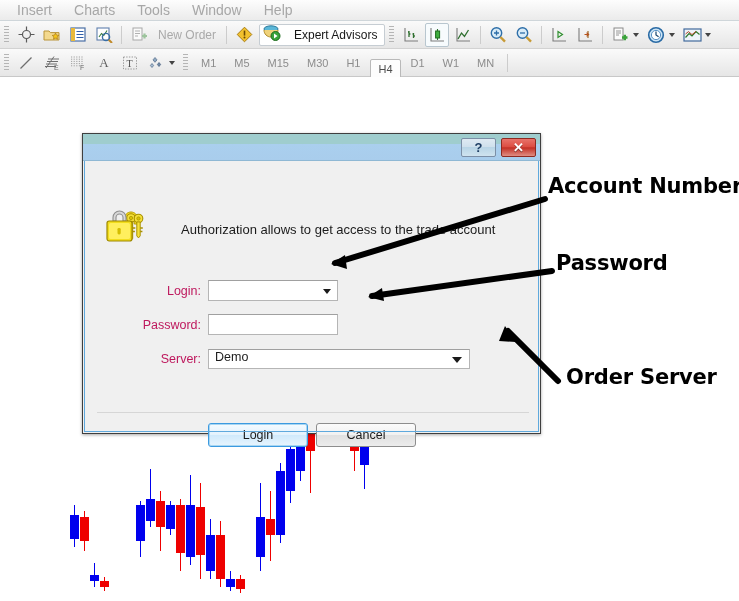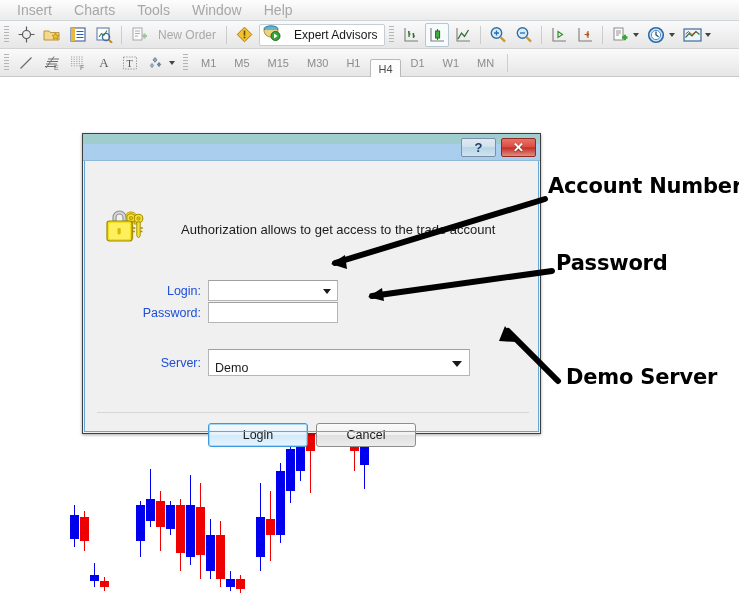--- a/index.html
+++ b/index.html
@@ -112,29 +112,29 @@
   #dlg-body { position:absolute; left:1px; top:28px; right:1px; bottom:1px; background:#f0f0f0; }
 
   #lock-icon { position:absolute; left:17px; top:44px; width:50px; height:44px; }
 
   #headline {
     position:absolute; left:97px; top:60px; width:330px;
     font-size:13px; color:#1b1b1b;
   }
 
   .frow { position:absolute; display:flex; align-items:center; }
-  .flabel { font-size:12.5px; color:#1d4ed8; text-align:right; width:92px; margin-right:7px; }
+  .flabel { font-size:12.5px; color:#be185d; text-align:right; width:92px; margin-right:7px; }
   .ftext {
     height:21px; background:#ffffff; border:1px solid #b5b5b5;
     border-top-color:#a0a0a0; font-size:12.5px; color:#1b1b1b;
     padding:2px 5px; outline:none; width:130px;
   }
   .fcombo {
-    height:27px; background:#ffffff; border:1px solid #b5b5b5;
-    border-top-color:#a0a0a0; position:relative; display:flex; align-items:flex-end;
+    height:20px; background:#ffffff; border:1px solid #b5b5b5;
+    border-top-color:#a0a0a0; position:relative; display:flex; align-items:flex-start;
   }
   .fcombo .val { font-size:12.5px; color:#1b1b1b; padding-left:6px; }
   .combo-arrow {
     position:absolute; right:7px; top:50%; margin-top:-2px;
     width:0;height:0;border-left:5px solid transparent;border-right:5px solid transparent;
     border-top:6px solid #1a1a1a;
   }
   .mini-arrow {
     position:absolute; right:7px; top:50%; margin-top:-2px;
     width:0;height:0;border-left:4.5px solid transparent;border-right:4.5px solid transparent;
@@ -482,21 +482,21 @@
     <div id="headline">Authorization allows to get access to the trade account</div>
 
     <div class="frow" style="left:25px; top:118px;">
       <div class="flabel">Login:</div>
       <div style="position:relative;">
         <input class="ftext" type="text" value="" placeholder="" style="">
         <div class="mini-arrow"></div>
       </div>
     </div>
 
-    <div class="frow" style="left:25px; top:140px;">
+    <div class="frow" style="left:25px; top:152px;">
       <div class="flabel">Password:</div>
       <input class="ftext" type="password" value="" placeholder="" style="">
     </div>
 
     <div class="frow" style="left:25px; top:187px;">
       <div class="flabel">Server:</div>
       <div class="fcombo" style="width:262px;">
         <span class="val">Demo</span>
         <div class="combo-arrow"></div>
       </div>
@@ -522,13 +522,13 @@
     <path d="M382,288 L368,297 L384,301 Z" fill="#000"></path>
   </g>
   <g>
     <path d="M558,381 L508,331" stroke="#000" stroke-width="6" stroke-linecap="round" fill="none"></path>
     <path d="M505,326 L516,342 L499,341 Z" fill="#000"></path>
   </g>
 </svg>
 
 <div class="annot-label" id="an-account">Account Number</div>
 <div class="annot-label" id="an-password">Password</div>
-<div class="annot-label" id="an-demo">Demo Server</div>
+<div class="annot-label" id="an-demo">Order Server</div>
 
 </body></html>

